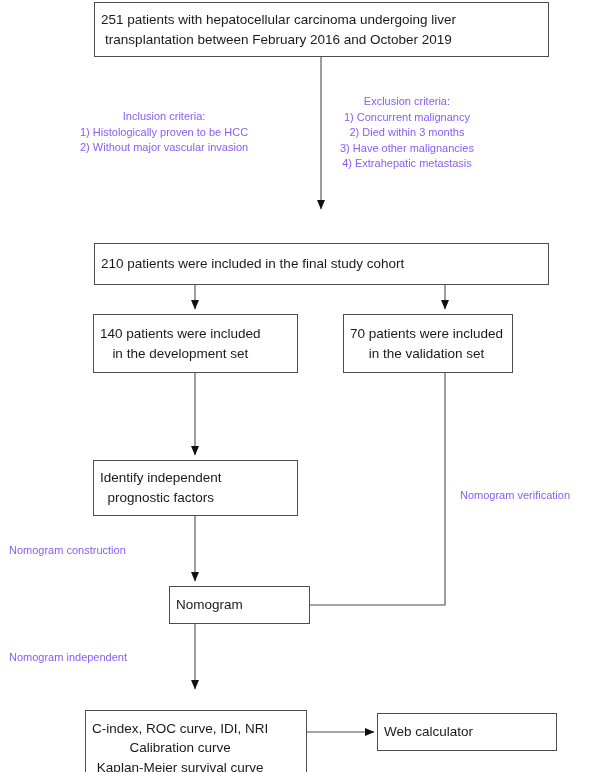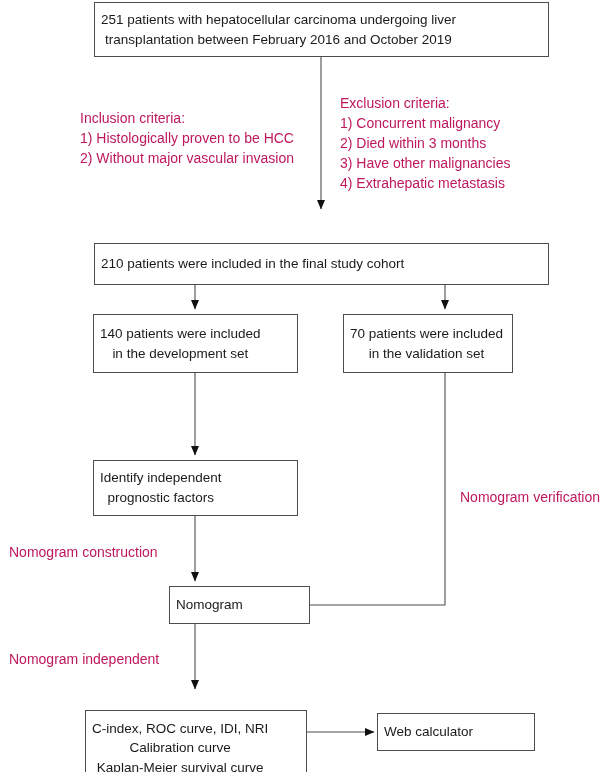--- a/index.html
+++ b/index.html
@@ -34,25 +34,25 @@
     justify-content: flex-start;
     text-align: center;
     font-size: 13.5px;
     line-height: 1.45;
     color: #1a1a1a;
     white-space: pre-line;
     padding: 2px 6px;
   }
   .annot {
     position: absolute;
-    font-size: 14px;
+    font-size: 11px;
     line-height: 1.42;
-    color: #be185d;
+    color: #8b5cf6;
     white-space: pre-line;
-    text-align: left;
+    text-align: center;
   }
 </style>
 </head>
 <body>
 
 <div id="flowchart">
 
   <svg id="svg-layer" viewBox="0 0 607 772" xmlns="http://www.w3.org/2000/svg">
     <defs>
       <marker id="arrow-down" markerWidth="10" markerHeight="10" refX="5" refY="8.6" orient="0">
@@ -105,21 +105,21 @@
   <div class="node" style="left:126px; top:586px; width:141px; height:38px;margin-left:43px;">
     <span>Nomogram</span>
   </div>
 
   <div class="node" style="left:85px; top:694px; width:222px; height:76px;margin-top:16px;">
     <span>C-index, ROC curve, IDI, NRI
 Calibration curve
 Kaplan-Meier survival curve</span>
   </div>
 
-  <div class="node" style="left:377px; top:713px; width:158px; height:38px;">
+  <div class="node" style="left:377px; top:713px; width:180px; height:38px;">
     <span>Web calculator</span>
   </div>
 
   <div class="annot" style="left:80px; top:109px;">Inclusion criteria:
 1) Histologically proven to be HCC
 2) Without major vascular invasion</div>
 
   <div class="annot" style="left:340px; top:94px;">Exclusion criteria:
 1) Concurrent malignancy
 2) Died within 3 months

